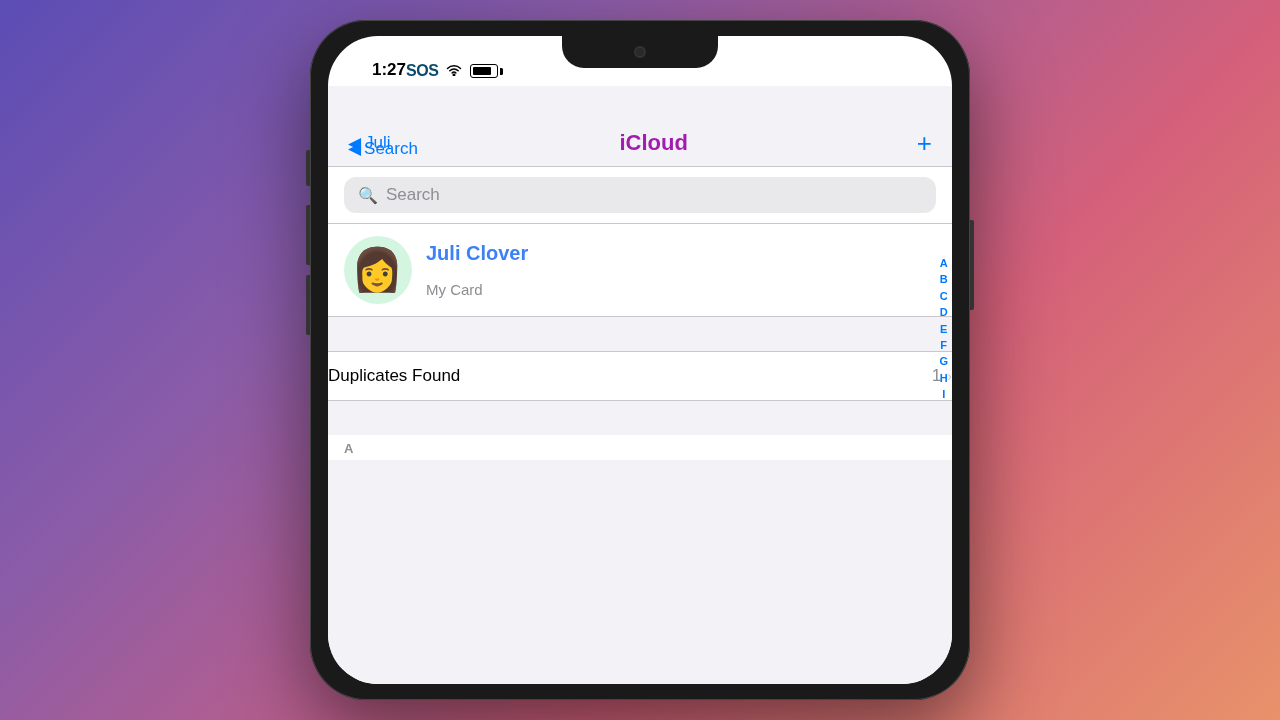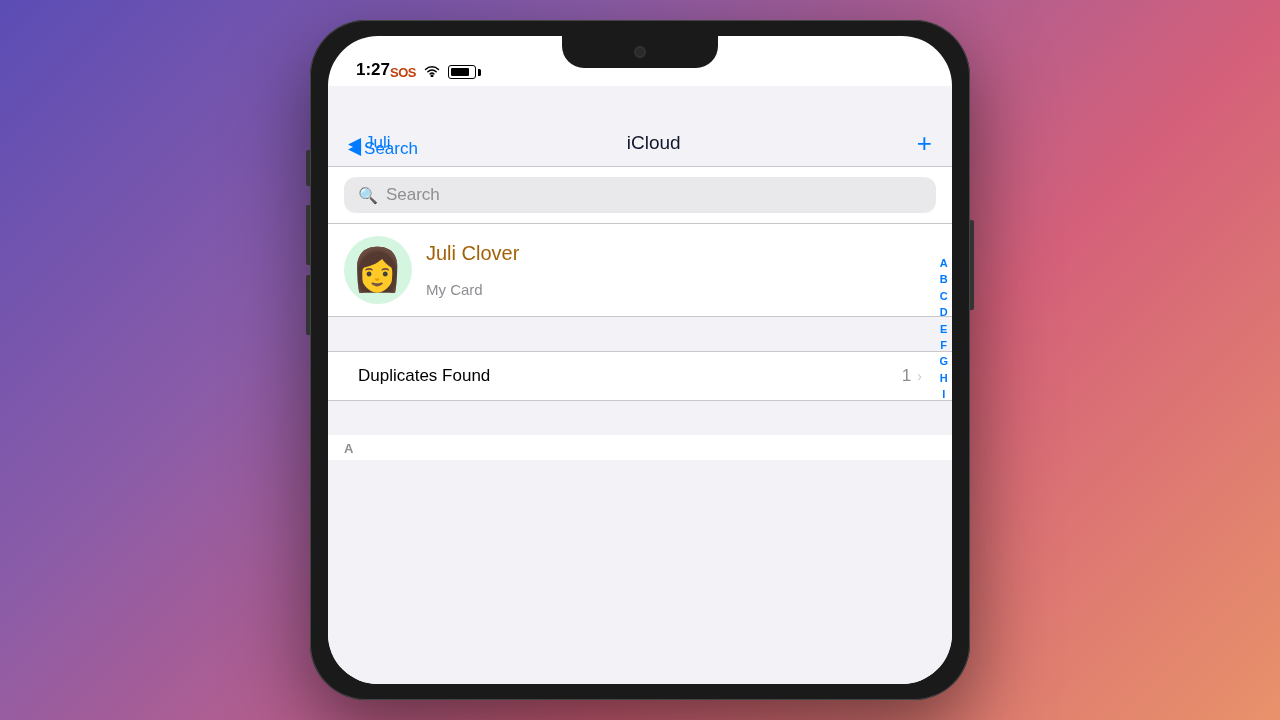--- a/index.html
+++ b/index.html
@@ -94,43 +94,43 @@
       height: 12px;
       background: #2a2a2a;
       border-radius: 50%;
       border: 2px solid #333;
     }
 
     
     .status-bar {
       position: absolute;
       top: 0;
-      left: 0;
+      left: 16px;
       right: 0;
       height: 50px;
       display: flex;
       align-items: flex-end;
       padding: 0 28px 6px;
       z-index: 5;
     }
     .status-time {
       font-size: 17px;
       font-weight: 600;
       color: #000;
       flex: 1;
     }
     .status-right {
       display: flex;
       align-items: center;
       gap: 8px;
     }
     .status-sos {
-      font-size: 13px;
+      font-size: 16px;
       font-weight: 600;
-      color: #c2410c;
+      color: #0c4a6e;
       letter-spacing: -0.5px;
     }
     .wifi-icon {
       font-size: 14px;
       color: #000;
     }
     .battery-icon {
       display: flex;
       align-items: center;
       gap: 2px;
@@ -180,23 +180,23 @@
     }
     .nav-back {
       color: #007AFF;
       font-size: 17px;
       display: flex;
       align-items: center;
       gap: 4px;
       cursor: pointer;
     }
     .nav-title {
-      font-size: 19px;
-      font-weight: 400;
-      color: #0f172a;
+      font-size: 22px;
+      font-weight: 700;
+      color: #a21caf;
     }
     .nav-add {
       color: #007AFF;
       font-size: 26px;
       font-weight: 300;
       cursor: pointer;
       line-height: 1;
     }
 
     
@@ -246,43 +246,43 @@
       align-items: center;
       justify-content: center;
       font-size: 42px;
       flex-shrink: 0;
     }
     .my-card-info {
       flex: 1;
     }
     .my-card-name {
       font-size: 20px;
-      font-weight: 400;
-      color: #a16207;
+      font-weight: 700;
+      color: #3b82f6;
     }
     .my-card-sub {
       font-size: 15px;
       color: #8e8e93;
       margin-top: 16px;
     }
 
     
     .section-gap {
       height: 34px;
       background: #f2f2f7;
     }
 
     
     .duplicates-section {
       background: #fff;
       border-top: 0.5px solid #c8c8cc;
       border-bottom: 0.5px solid #c8c8cc;
     }
     .duplicates-row {
-      padding: 14px 30px;
+      padding: 14px 0;
       display: flex;
       align-items: center;
       justify-content: space-between;
       cursor: pointer;
     }
     .duplicates-label {
       font-size: 17px;
       color: #000;
     }
     .duplicates-right {

